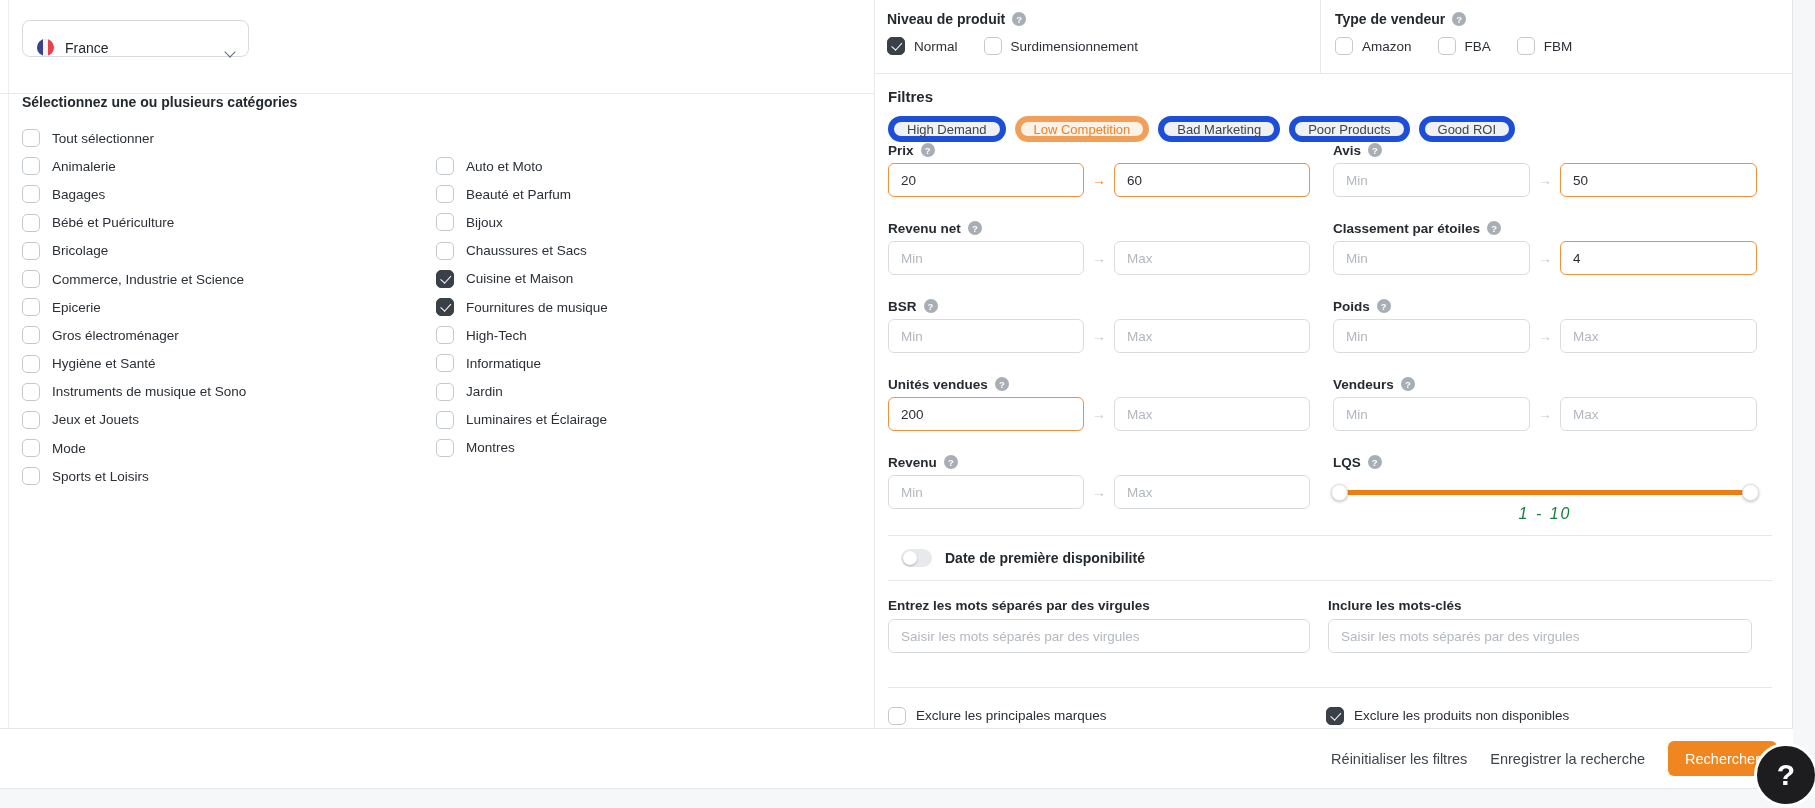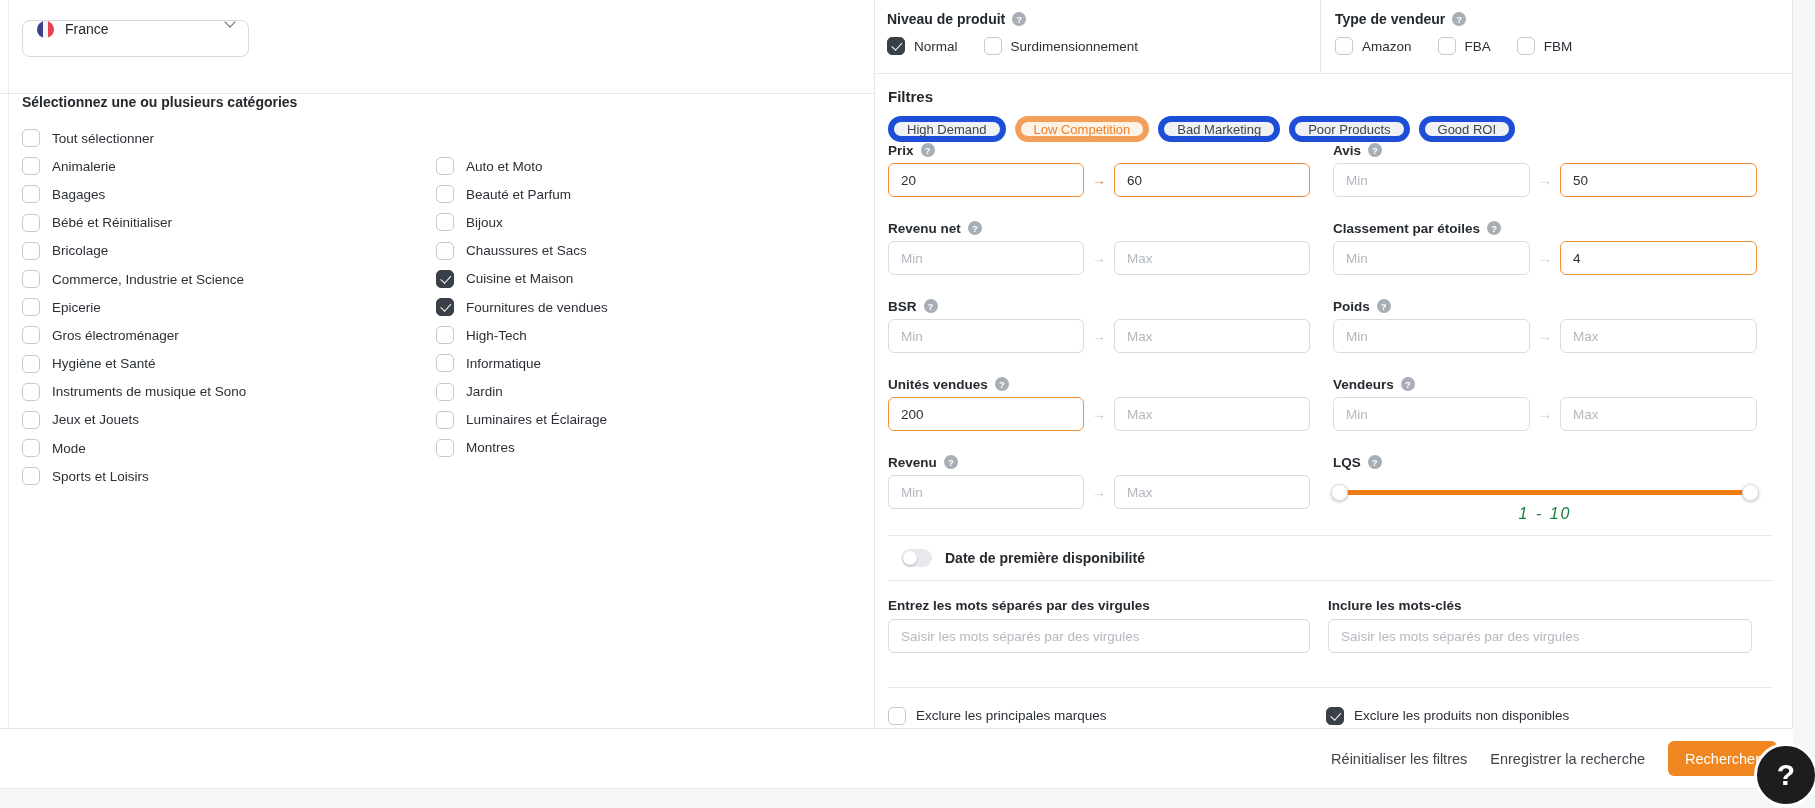--- a/index.html
+++ b/index.html
@@ -15,21 +15,21 @@
     position:absolute; left:0; top:0; width:1793px; height:728px;
     background:#fff; border-right:1px solid #e4e5e7; display:flex;
   }
   .content::before{ content:""; position:absolute; left:8px; top:0; bottom:0; width:1px; background:#ededef; }
   
   .left-pane { width:898px; border-right:1px solid #e7e8ea; position:relative; }
   .country-header { height:74px; border-bottom:1px solid #e7e8ea; }
   .country-select {
     margin:20px 0 0 22px; width:227px; height:37px;
     border:1px solid #d7dade; border-radius:8px; background:#fff;
-    display:flex; align-items:flex-start; padding:0 14px; gap:11px; cursor:pointer;
+    display:flex; align-items:flex-end; padding:0 14px; gap:11px; cursor:pointer;
   }
   .flag {
     width:17px; height:17px; border-radius:50%; flex:0 0 auto;
     background:linear-gradient(90deg,#3d3f8f 0 34%,#f4f5f6 34% 66%,#e8414f 66% 100%);
     box-shadow:inset 0 0 0 0.5px rgba(0,0,0,.08);
   }
   .country-label { font-size:14px; color:#24292e; }
   .chev { width:8px; height:8px; border-right:1.6px solid #646b72; border-bottom:1.6px solid #646b72; transform:rotate(45deg); margin-left:auto; margin-top:-3px; }
   .cat-heading { position:absolute; left:22px; top:94px; font-size:14px; font-weight:700; color:#24292e; }
   .cat-col { position:absolute; }
@@ -157,21 +157,21 @@
         <div class="cb-row">
     <span class="cb-box"></span>
     <span class="cb-label">Animalerie</span>
   </div>
         <div class="cb-row">
     <span class="cb-box"></span>
     <span class="cb-label">Bagages</span>
   </div>
         <div class="cb-row">
     <span class="cb-box"></span>
-    <span class="cb-label">Bébé et Réinitialiser</span>
+    <span class="cb-label">Bébé et Puériculture</span>
   </div>
         <div class="cb-row">
     <span class="cb-box"></span>
     <span class="cb-label">Bricolage</span>
   </div>
         <div class="cb-row">
     <span class="cb-box"></span>
     <span class="cb-label">Commerce, Industrie et Science</span>
   </div>
         <div class="cb-row">
@@ -219,21 +219,21 @@
         <div class="cb-row">
     <span class="cb-box"></span>
     <span class="cb-label">Chaussures et Sacs</span>
   </div>
         <div class="cb-row on">
     <span class="cb-box"></span>
     <span class="cb-label">Cuisine et Maison</span>
   </div>
         <div class="cb-row on">
     <span class="cb-box"></span>
-    <span class="cb-label">Fournitures de vendues</span>
+    <span class="cb-label">Fournitures de musique</span>
   </div>
         <div class="cb-row">
     <span class="cb-box"></span>
     <span class="cb-label">High-Tech</span>
   </div>
         <div class="cb-row">
     <span class="cb-box"></span>
     <span class="cb-label">Informatique</span>
   </div>
         <div class="cb-row">

